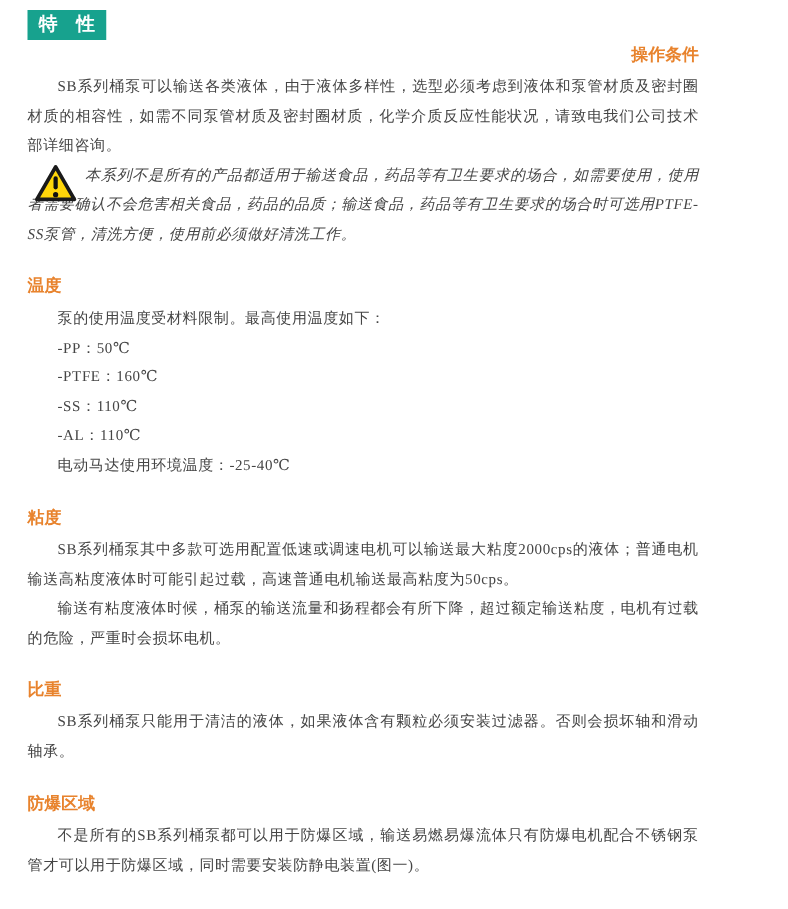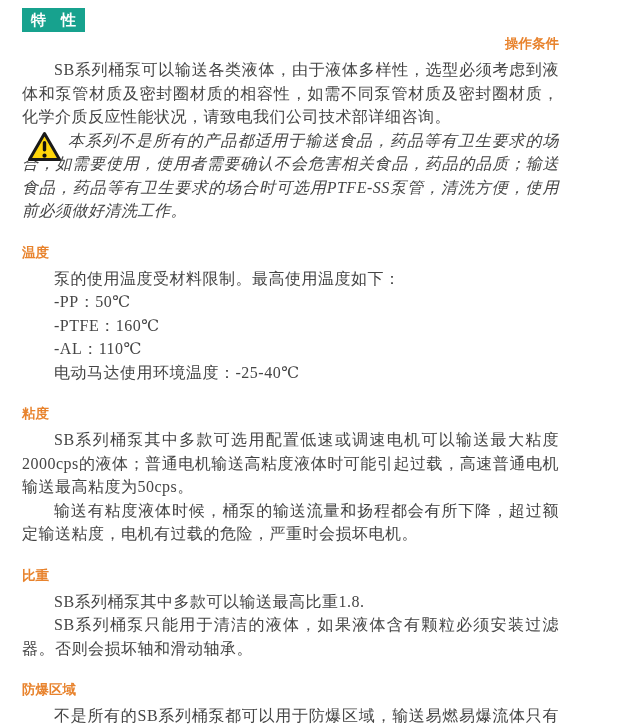--- a/index.html
+++ b/index.html
@@ -29,21 +29,21 @@
   h2.h {
     font-family: "Liberation Sans", "DejaVu Sans", sans-serif;
     color: var(--orange, #e8832d);
     font-size: 13.5px;
     font-weight: bold;
     line-height: 15px;
     margin: 22px 0 7px 0;
   }
   h2.h.first { margin-top: 0; text-align: right; }
   p.body {
-    font-size: 16px;
+    font-size: 12px;
     line-height: 23.5px;
     color: #454545;
     text-align: justify;
     letter-spacing: 0.5px;
   }
   p.indent { text-indent: 2em; }
   .warn { position: relative; }
   .warn-icon {
     position: absolute;
     left: 5px;
@@ -73,33 +73,33 @@
       </span>
       <p class="body">本系列不是所有的产品都适用于输送食品，药品等有卫生要求的场合，如需要使用，使用者需要确认不会危害相关食品，药品的品质；输送食品，药品等有卫生要求的场合时可选用PTFE-SS泵管，清洗方便，使用前必须做好清洗工作。</p>
     </div>
   </section>
 
   <section>
     <h2 class="h">温度</h2>
     <p class="body indent">泵的使用温度受材料限制。最高使用温度如下：</p>
     <p class="body indent">-PP：50℃</p>
     <p class="body indent">-PTFE：160℃</p>
+    <p class="body indent">-SS：110℃</p>
     <p class="body indent">-AL：110℃</p>
     <p class="body indent">电动马达使用环境温度：-25-40℃</p>
   </section>
 
   <section>
     <h2 class="h">粘度</h2>
     <p class="body indent">SB系列桶泵其中多款可选用配置低速或调速电机可以输送最大粘度2000cps的液体；普通电机输送高粘度液体时可能引起过载，高速普通电机输送最高粘度为50cps。</p>
     <p class="body indent">输送有粘度液体时候，桶泵的输送流量和扬程都会有所下降，超过额定输送粘度，电机有过载的危险，严重时会损坏电机。</p>
   </section>
 
   <section>
     <h2 class="h">比重</h2>
-    <p class="body indent">SB系列桶泵其中多款可以输送最高比重1.8.</p>
   </section>
 
   <section>
     <p class="body indent">SB系列桶泵只能用于清洁的液体，如果液体含有颗粒必须安装过滤器。否则会损坏轴和滑动轴承。</p>
   </section>
 
   <section>
     <h2 class="h">防爆区域</h2>
     <p class="body indent">不是所有的SB系列桶泵都可以用于防爆区域，输送易燃易爆流体只有防爆电机配合不锈钢泵管才可以用于防爆区域，同时需要安装防静电装置(图一)。</p>
   </section>

